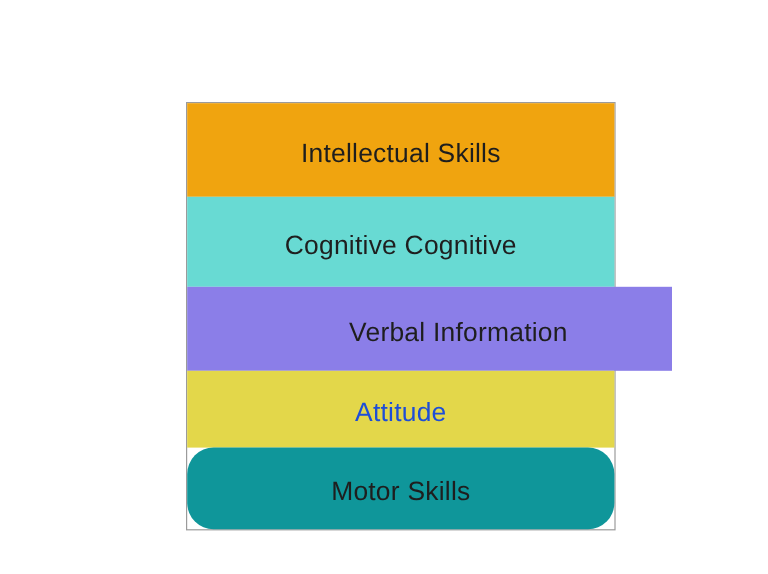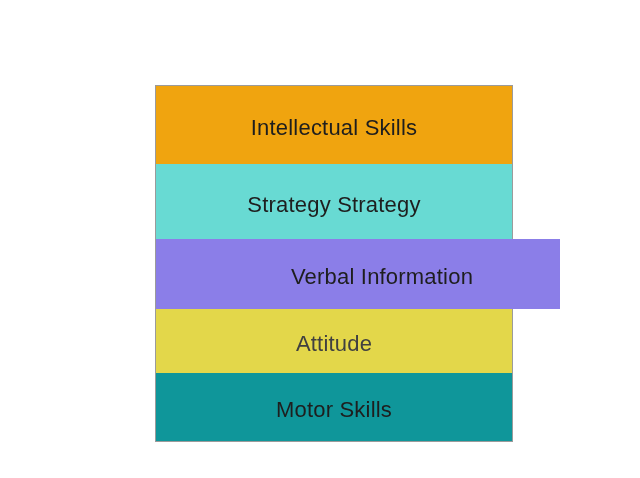--- a/index.html
+++ b/index.html
@@ -45,29 +45,29 @@
 <body>
 
 <div class="page">
   <div class="stacked-diagram" style="border-color: rgb(155, 155, 155);">
 
     <div class="band" style="background: rgb(240, 164, 15); height: 78px;">
       <span class="band-label" style="color: rgb(30, 30, 30);">Intellectual Skills</span>
     </div>
 
     <div class="band" style="background: rgb(104, 218, 211); height: 75px;">
-      <span class="band-label" style="color: rgb(30, 30, 30);">Strategy Strategy</span>
+      <span class="band-label" style="color: rgb(30, 30, 30);">Cognitive Cognitive</span>
     </div>
 
     <div class="band" style="background: rgb(139, 126, 232); height: 70px; padding-left: 48px;">
       <span class="band-label" style="color: rgb(30, 30, 30);">Verbal Information</span>
     </div>
 
     <div class="band" style="background: rgb(227, 215, 74); height: 64px;">
-      <span class="band-label" style="color: #404040;">Attitude</span>
+      <span class="band-label" style="color: #1d4ed8;">Attitude</span>
     </div>
 
-    <div class="band" style="background: rgb(15, 150, 154); height: 68px;">
+    <div class="band" style="background: rgb(15, 150, 154); height: 68px; border-radius: 22px;">
       <span class="band-label" style="color: rgb(30, 30, 30);">Motor Skills</span>
     </div>
 
   </div>
 </div>
 
 </body></html>

